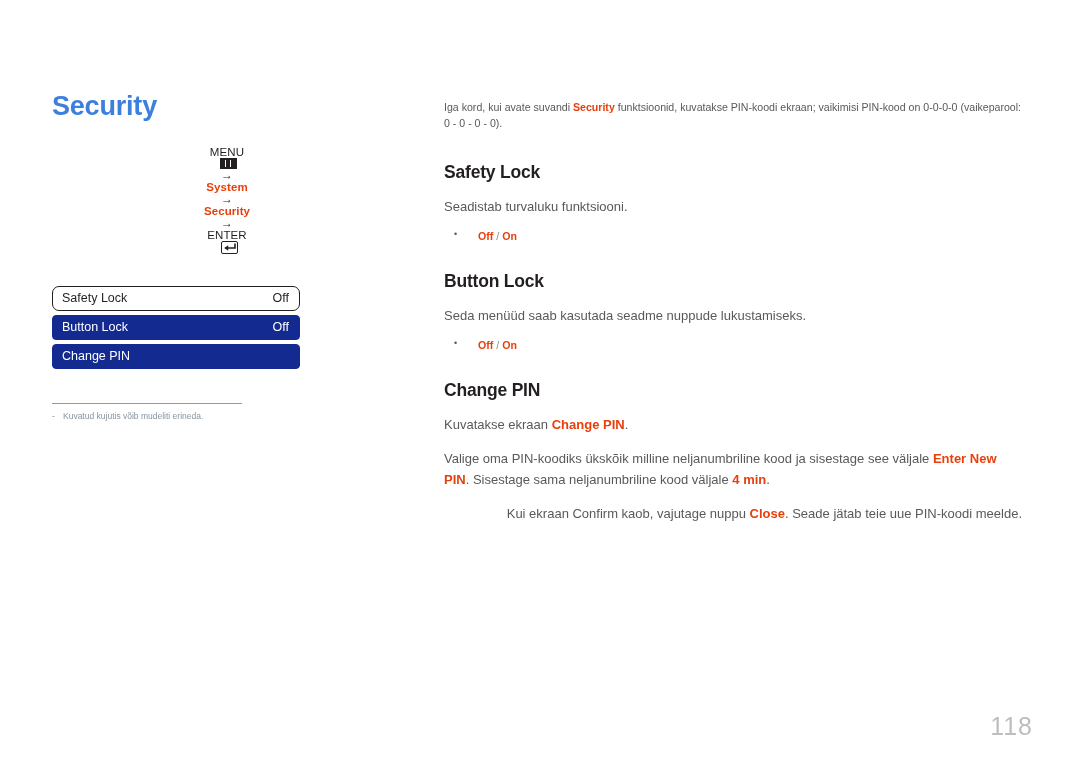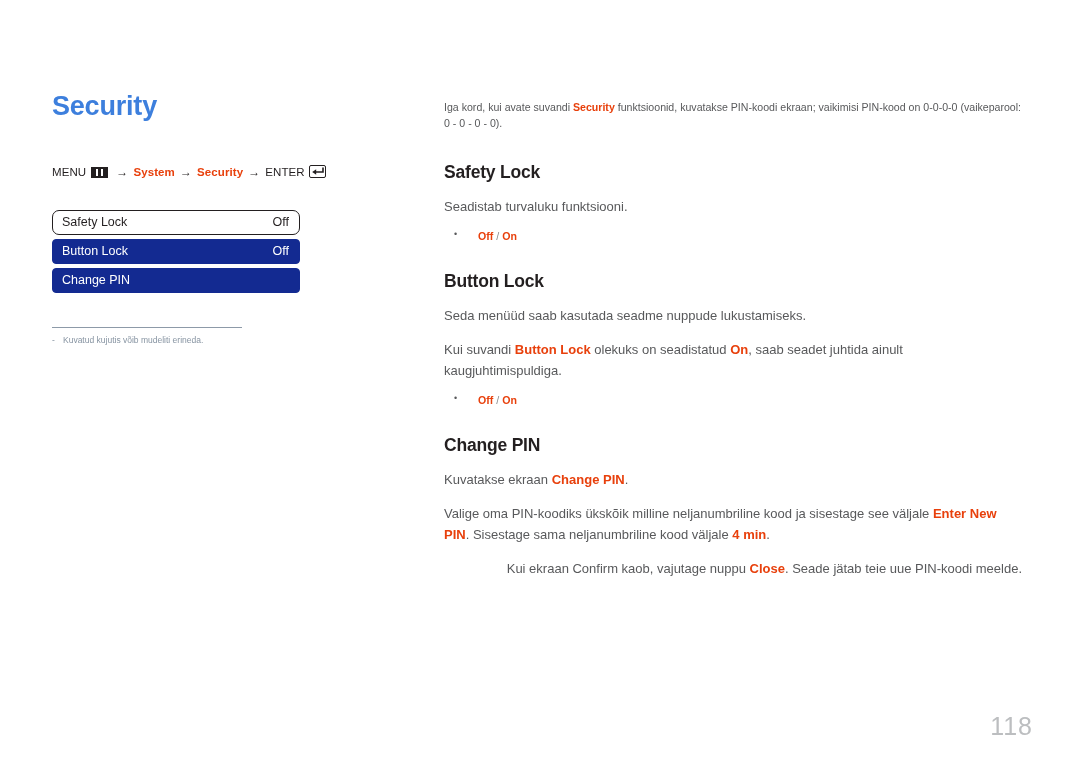--- a/index.html
+++ b/index.html
@@ -35,28 +35,29 @@
     color: #3d7fdd;
     letter-spacing: -0.2px;
     line-height: 1.1;
     margin: 0 0 0 0;
   }
 
   
   .menu-path {
     margin-top: 24px;
     display: flex;
-    align-items: flex-end;
+    align-items: center;
     font-size: 11.5px;
     color: #231f20;
     white-space: nowrap;
     letter-spacing: 0.1px;
+    flex-direction: column;
   }
   .menu-path .seg-plain { color: #231f20; font-weight: normal; }
-  .menu-path .seg-red { color: #e8400c; font-weight: bold; margin-top: 20px; }
+  .menu-path .seg-red { color: #e8400c; font-weight: bold; }
   .menu-path .arrow {
     display: inline-block;
     margin: 0 5px;
     color: #231f20;
     font-size: 12px;
     line-height: 1;
   }
 
   .icon-menu {
     display: inline-block;
@@ -276,21 +277,20 @@
     <ul class="opts">
       <li><span class="kw-red">Off</span><span class="sep"> / </span><span class="kw-red">On</span></li>
     </ul>
 
 
 
     <h2 class="sec-title">Button Lock</h2>
 
     <p class="body">Seda menüüd saab kasutada seadme nuppude lukustamiseks.</p>
 
-    <p class="body"><span>Kui suvandi </span><span class="kw-red">Button Lock</span><span> olekuks on seadistatud </span><span class="kw-red">On</span><span>, saab seadet juhtida ainult kaugjuhtimispuldiga.</span></p>
 
     <ul class="opts">
       <li><span class="kw-red">Off</span><span class="sep"> / </span><span class="kw-red">On</span></li>
     </ul>
 
     <h2 class="sec-title">Change PIN</h2>
 
     <p class="body"><span>Kuvatakse ekraan </span><span class="kw-red">Change PIN</span><span>.</span></p>
 
     <p class="body"><span>Valige oma PIN-koodiks ükskõik milline neljanumbriline kood ja sisestage see väljale </span><span class="kw-red">Enter New PIN</span><span>. Sisestage sama neljanumbriline kood väljale </span><span class="kw-red">4 min</span><span>.</span></p>

